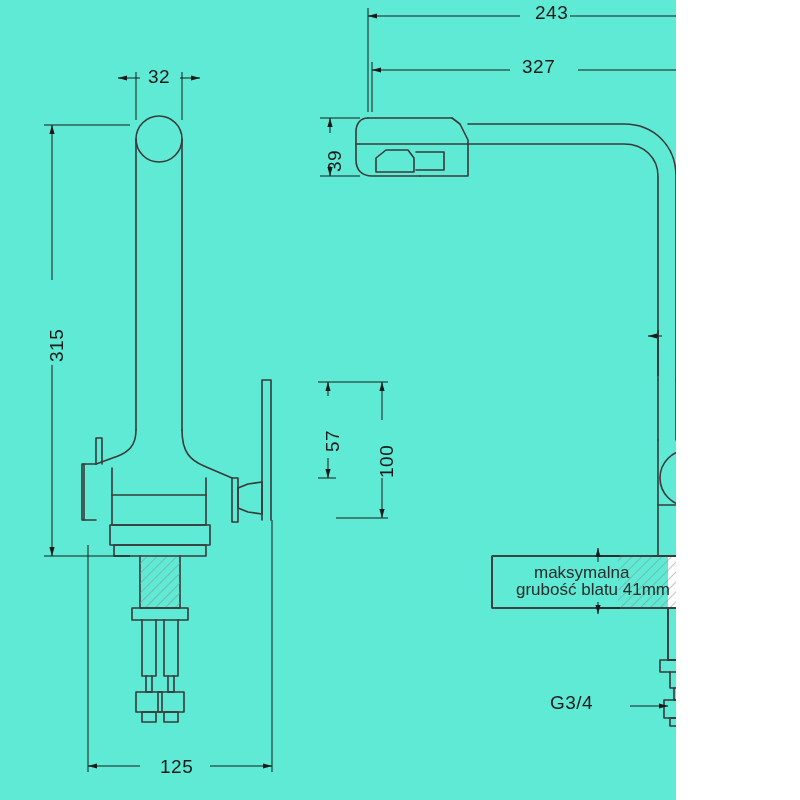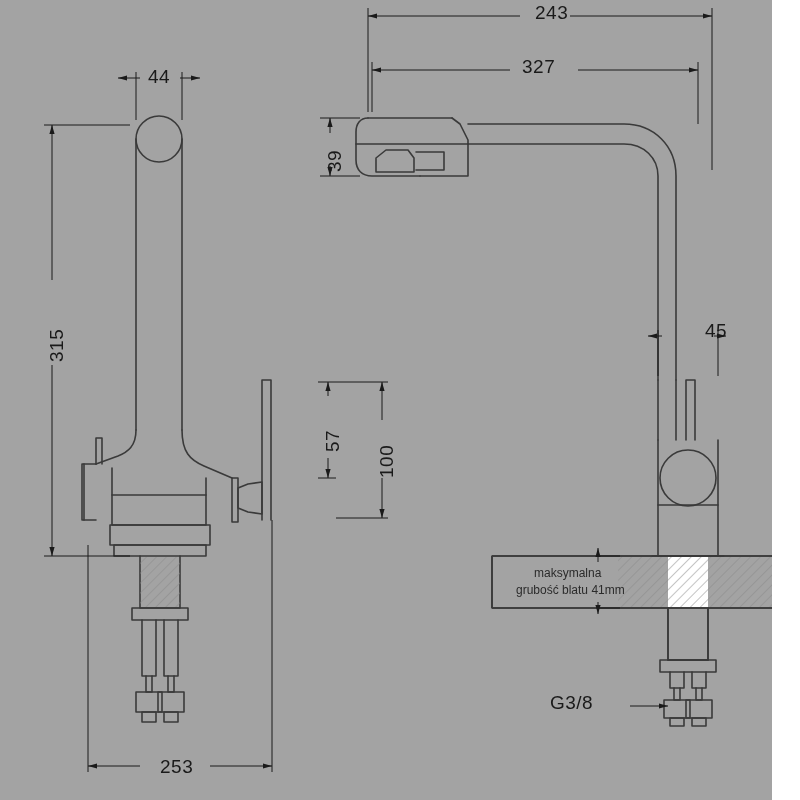--- a/index.html
+++ b/index.html
@@ -5,23 +5,23 @@
   html, body {
     margin: 0;
     padding: 0;
     background: #ffffff;
   }
   body {
     font-family: "Liberation Sans", sans-serif;
   }
   #stage {
     position: relative;
-    width: 772px;
+    width: 676px;
     height: 800px;
-    background: #a3a3a3;
+    background: #5eead4;
     overflow: hidden;
     text-decoration: underline;
   }
   #stage svg {
     position: absolute;
     left: 0;
     top: 0;
   }
   .dim-label {
     position: absolute;
@@ -31,21 +31,21 @@
     white-space: nowrap;
     letter-spacing: 0.5px;
   }
   .dim-label.vert {
     transform: rotate(-90deg);
     transform-origin: left top;
   }
   .note-label {
     position: absolute;
     font-family: "Liberation Sans", sans-serif;
-    font-size: 12px;
+    font-size: 17px;
     color: #2b2b2b;
     white-space: nowrap;
     line-height: 14px;
   }
 </style>
 </head>
 <body>
 
 <div id="stage">
 
@@ -197,25 +197,25 @@
       <path d="M272,520 L272,772"></path>
       <path d="M88,766 L140,766" marker-start="url(#arrR)"></path>
       <path d="M210,766 L272,766" marker-end="url(#arrL)"></path>
 
       <path d="M630,706 L668,706" marker-end="url(#arrL)"></path>
     </g>
   </svg>
 
   <div class="dim-label" style="left:535px; top:2px;">243</div>
   <div class="dim-label" style="left:522px; top:56px;">327</div>
-  <div class="dim-label" style="left:148px; top:66px;">44</div>
+  <div class="dim-label" style="left:148px; top:66px;">32</div>
   <div class="dim-label vert" style="left:324px; top:172px;">39</div>
   <div class="dim-label vert" style="left:46px; top:362px;">315</div>
   <div class="dim-label vert" style="left:322px; top:452px;">57</div>
   <div class="dim-label vert" style="left:376px; top:478px;">100</div>
   <div class="dim-label" style="left:705px; top:320px;">45</div>
-  <div class="dim-label" style="left:160px; top:756px;">253</div>
-  <div class="dim-label" style="left:550px; top:692px;">G3/8</div>
+  <div class="dim-label" style="left:160px; top:756px;">125</div>
+  <div class="dim-label" style="left:550px; top:692px;">G3/4</div>
 
   <div class="note-label" style="left:534px; top:566px;">maksymalna</div>
   <div class="note-label" style="left:516px; top:583px;">grubość blatu 41mm</div>
 
 </div>
 
 </body></html>

